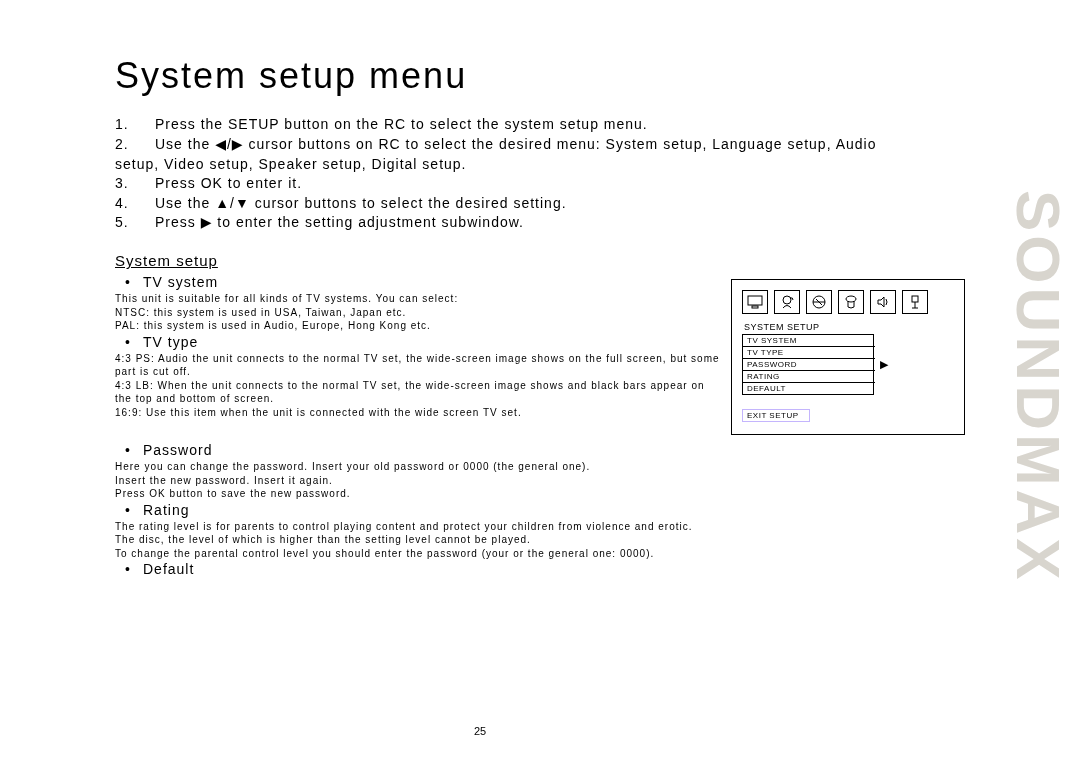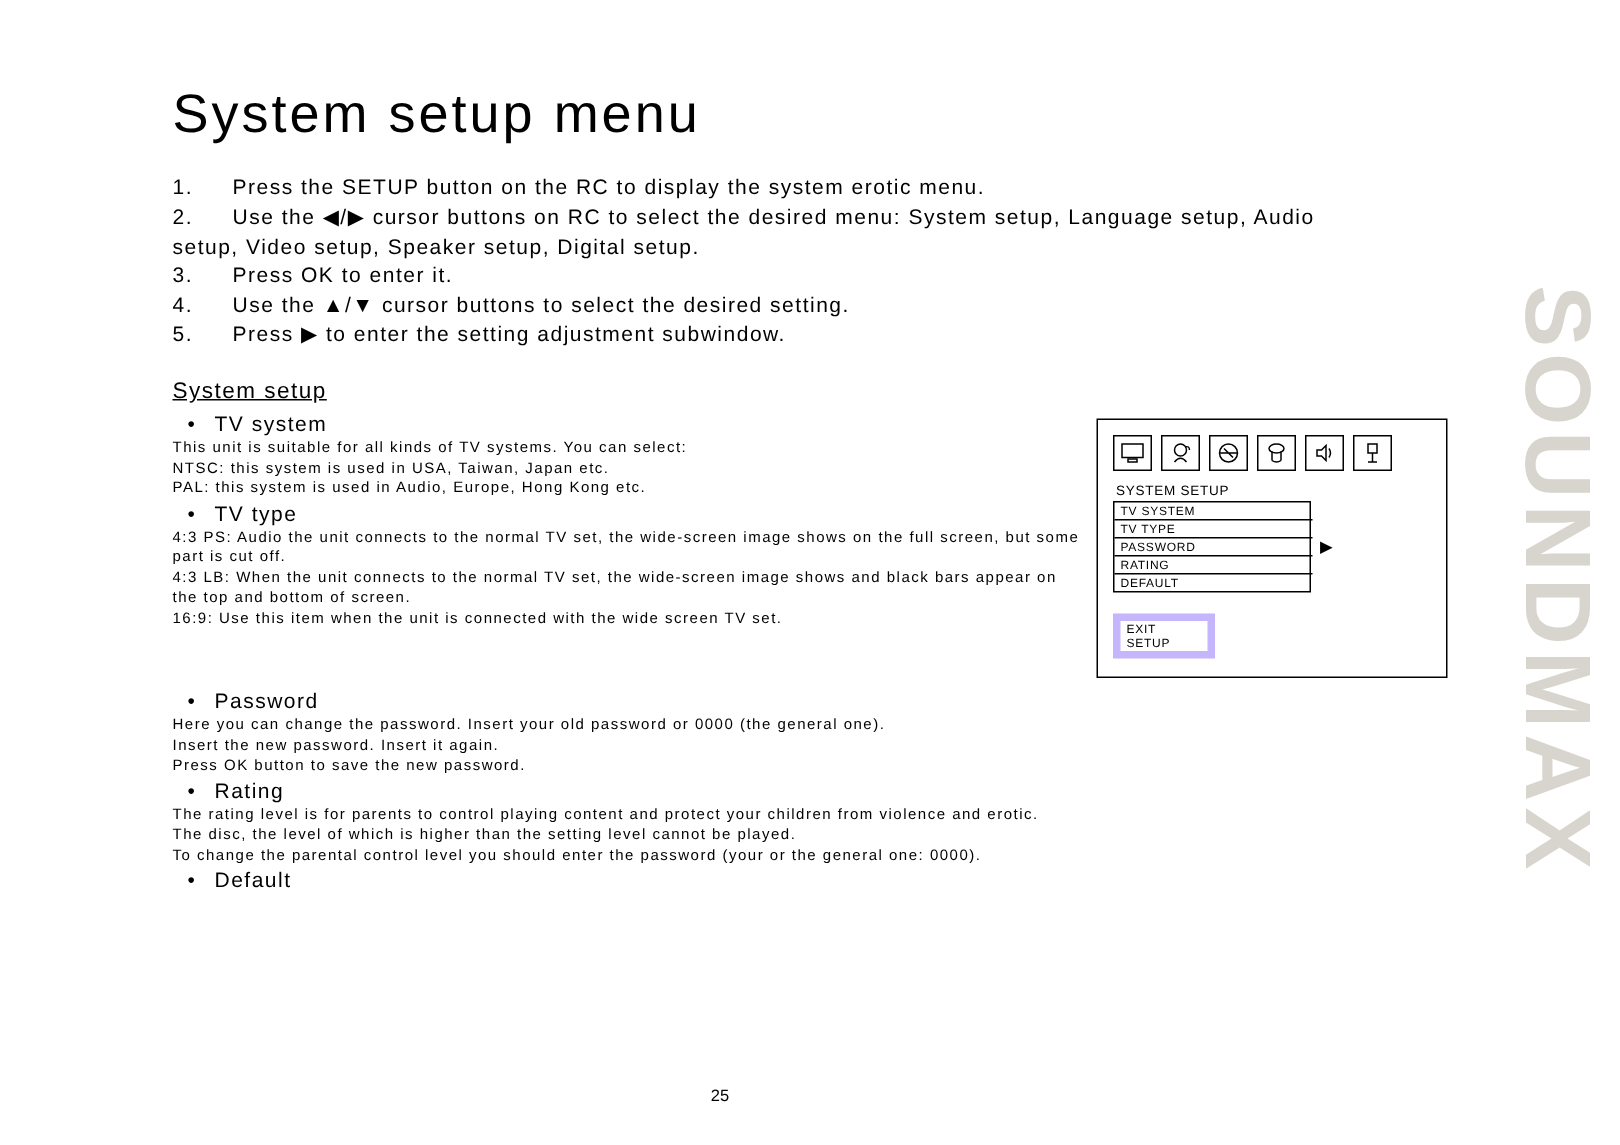--- a/index.html
+++ b/index.html
@@ -111,21 +111,21 @@
     font-size: 8px;
     letter-spacing: 0.5px;
     width: 132px;
   }
   .osd-row:last-child { border-bottom: none; }
   .osd-arrow {
     font-size: 11px;
     margin-left: 6px;
   }
   .osd-exit {
-    border: 5px solid #c4b5fd;
+    border: 1px solid #c4b5fd;
     width: 68px;
     padding: 1px 4px;
     font-size: 8px;
     letter-spacing: 0.5px;
     margin-top: 14px;
   }
   .page-number {
     position: absolute;
     left: 0;
     right: 120px;
@@ -159,21 +159,21 @@
 <body>
 
 <div class="brand-vertical">
   <span>SOUNDMAX</span>
 </div>
 
 <div class="page">
 
   <h1 class="title">System setup menu</h1>
 
-  <div class="ol-line"><span class="num">1.</span><span>Press the SETUP button on the RC to display the system erotic menu.</span></div>
+  <div class="ol-line"><span class="num">1.</span><span>Press the SETUP button on the RC to select the system setup menu.</span></div>
   <div class="ol-line"><span class="num">2.</span><span>Use the ◀/▶ cursor buttons on RC to select the desired menu: System setup, Language setup, Audio</span></div>
   <div class="wrap-line">setup, Video setup, Speaker setup, Digital setup.</div>
   <div class="ol-line"><span class="num">3.</span><span>Press OK to enter it.</span></div>
   <div class="ol-line"><span class="num">4.</span><span>Use the ▲/▼ cursor buttons to select the desired setting.</span></div>
   <div class="ol-line"><span class="num">5.</span><span>Press ▶ to enter the setting adjustment subwindow.</span></div>
 
   <div class="subhead">System setup</div>
 
   <div class="two-col">
     <div class="col-left">

